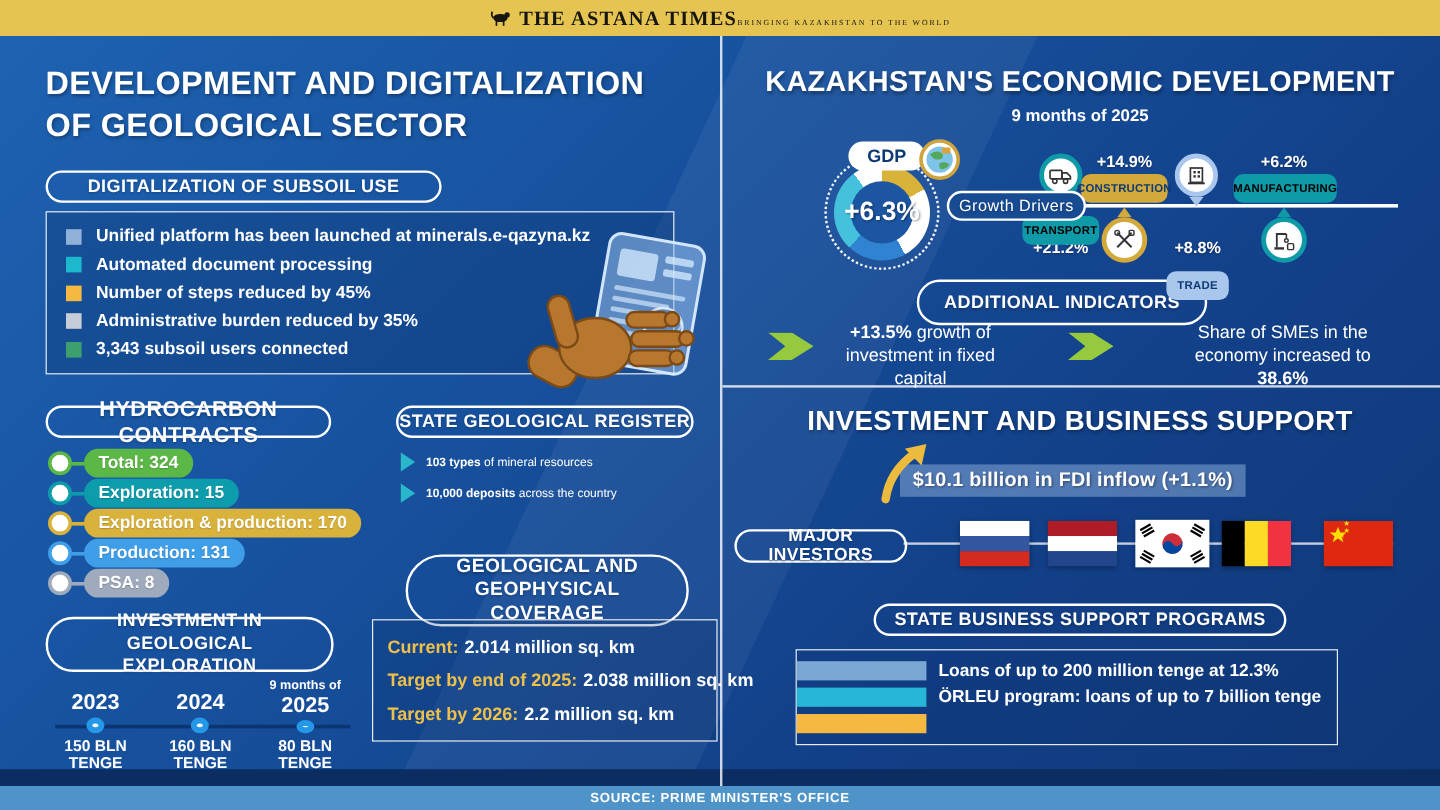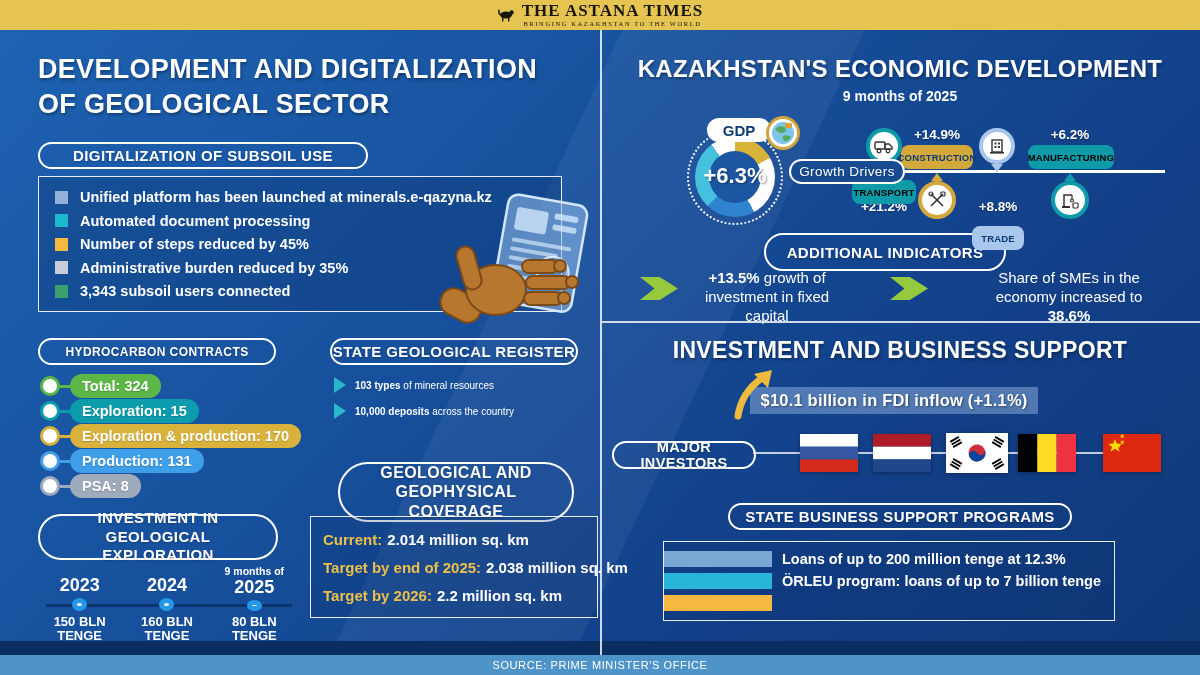--- a/index.html
+++ b/index.html
@@ -7,29 +7,29 @@
   .page { position:relative; width:1200px; height:675px; overflow:hidden;
     background:linear-gradient(135deg,#1e63b2 0%,#17519e 38%,#123f87 72%,#0f3878 100%); }
   .sheen { position:absolute; inset:0; pointer-events:none;
     background:linear-gradient(115deg,transparent 42%,rgba(255,255,255,.05) 42%,rgba(255,255,255,.05) 58%,transparent 58%); }
 
   
   .gold-bar { position:absolute; left:0; top:0; width:1200px; height:30px; background:#e5c452;
     display:flex; align-items:center; justify-content:center; }
   .mast { display:flex; align-items:center; gap:7px; color:#17170f; }
   .mast-title { font-family:"Liberation Serif", serif; font-weight:700; font-size:17px; letter-spacing:1px; }
-  .mast-col { display:flex; flex-direction:column; align-items:center; line-height:1; }
+  .mast-col { display:flex; flex-direction:row; align-items:flex-end; line-height:1; }
   .mast-tag { font-family:"Liberation Serif", serif; font-size:6.5px; letter-spacing:1.6px; margin-top:2px; }
 
   
   .v-divider { position:absolute; left:600px; top:30px; width:2px; height:625px; background:rgba(255,255,255,.8); z-index:40; }
   .h-divider { position:absolute; left:602px; top:321px; width:598px; height:2px; background:rgba(255,255,255,.8); z-index:40; }
   .navy-strip { position:absolute; left:0; top:641px; width:1200px; height:14px; background:#0b2d62; z-index:30; }
   .footer { position:absolute; left:0; top:655px; width:1200px; height:20px; background:#4e94c8; z-index:30;
-    display:flex; align-items:center; justify-content:center; color:#fff; font-size:11px; font-weight:400; letter-spacing:.6px; }
+    display:flex; align-items:center; justify-content:center; color:#fff; font-size:11px; font-weight:700; letter-spacing:.6px; }
 
   
   .stadium { position:absolute; display:flex; align-items:center; justify-content:center; text-align:center;
     border:2px solid #fff; border-radius:999px; color:#fff; font-weight:700; letter-spacing:.4px;
     text-shadow:0 1px 2px rgba(0,0,0,.25); }
 
   .big-title { position:absolute; color:#fff; font-weight:700; text-shadow:1px 2px 3px rgba(0,0,0,.35); letter-spacing:.3px; }
 
   
   .dig-box { position:absolute; left:38px; top:176px; width:524px; height:136px;
@@ -187,21 +187,21 @@
       <rect x="22" y="54" width="18" height="44" rx="9" transform="rotate(-16 31 76)"></rect>
       <rect x="84" y="68" width="36" height="13" rx="6.5"></rect>
       <rect x="88" y="84" width="44" height="13" rx="6.5"></rect>
       <rect x="86" y="100" width="38" height="13" rx="6.5"></rect>
       <circle cx="122" cy="74" r="6"></circle>
       <circle cx="134" cy="90" r="6"></circle>
       <circle cx="126" cy="106" r="6"></circle>
     </g>
   </svg>
 
-  <div class="stadium" style="left:38px; top:338px; width:238px; height:27px; font-size:12px;">HYDROCARBON CONTRACTS</div>
+  <div class="stadium" style="left:38px; top:338px; width:238px; height:27px; font-size:18px;">HYDROCARBON CONTRACTS</div>
 
   <div class="hy-row" style="left:40px; top:374px;">
     <span class="hy-circ" style="border-color: rgb(92, 184, 70);"></span>
     <span class="hy-link" style="background: rgb(92, 184, 70);"></span>
     <span class="hy-pill" style="background: rgb(92, 184, 70);">Total: 324</span>
   </div>
   <div class="hy-row" style="left:40px; top:399px;">
     <span class="hy-circ" style="border-color: rgb(13, 156, 171);"></span>
     <span class="hy-link" style="background: rgb(13, 156, 171);"></span>
     <span class="hy-pill" style="background: rgb(13, 156, 171);">Exploration: 15</span>

